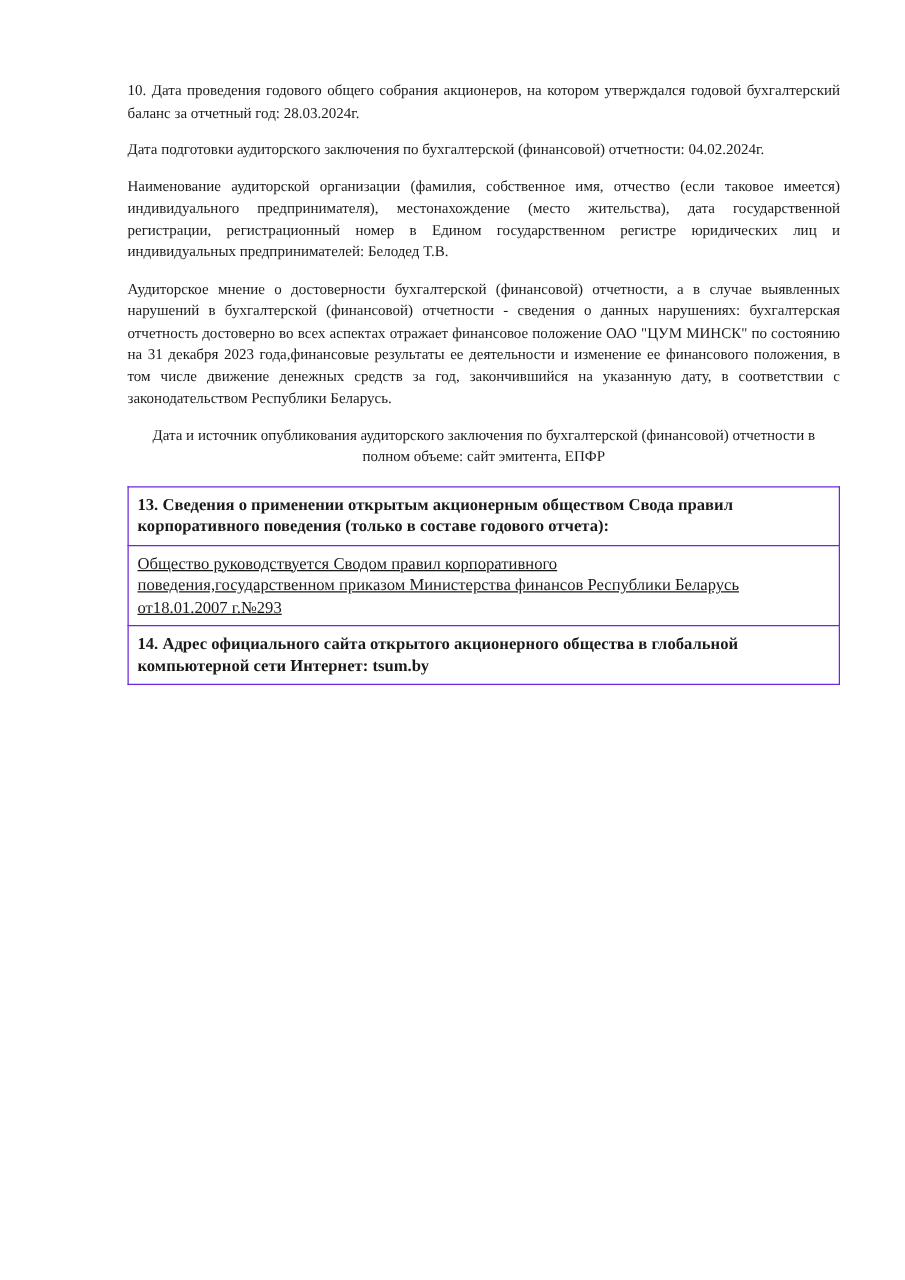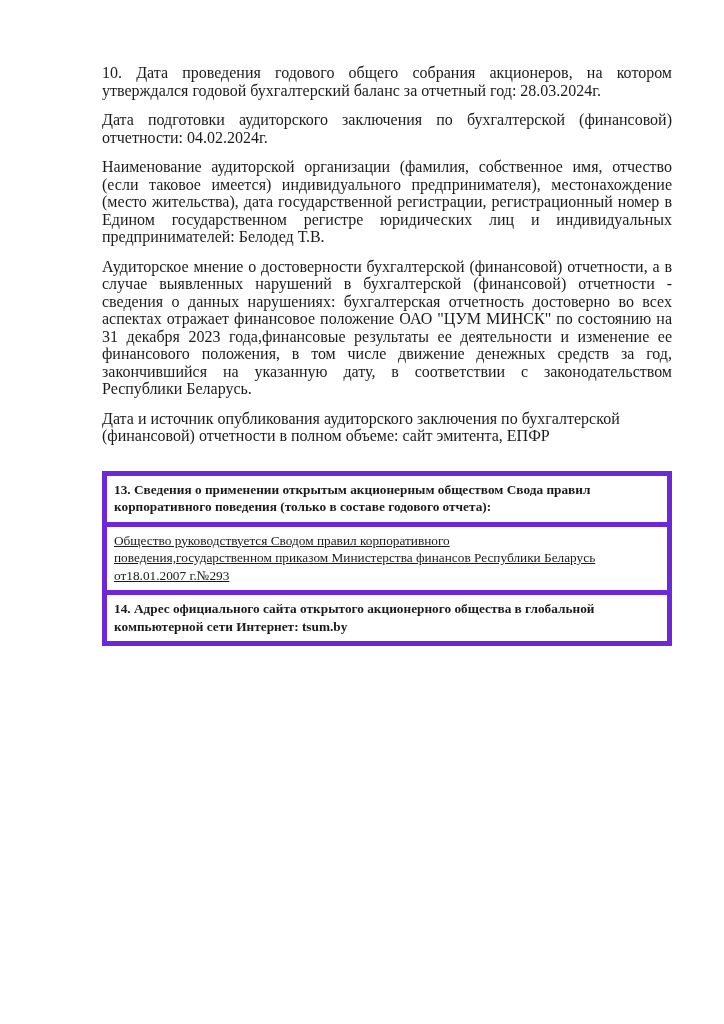--- a/index.html
+++ b/index.html
@@ -25,45 +25,46 @@
     background: #ffffff;
   }
   .content {
     position: absolute;
     left: 102px;
     top: 64px;
     width: 570px;
   }
   p.para {
     margin: 0 0 12px 0;
-    font-size: 16px;
+    font-size: 12px;
     line-height: 17.5px;
     text-align: justify;
     text-justify: inter-word;
     color: #1b1b1b;
     -webkit-hyphens: none;
     hyphens: none;
   }
   p.para:last-of-type {
-    margin-bottom: 12px;
+    margin-bottom: 0;
+    text-align: center;
   }
   .para.nojust {
     text-align: left;
   }
   .spacer-before-table {
     height: 14px;
   }
   table.infotable {
     width: 570px;
     border-collapse: collapse;
     table-layout: fixed;
     margin: 0;
   }
   table.infotable td {
-    border: 5px solid #6d28d9;
+    border: 1px solid #6d28d9;
     padding: 5px 7px 6px 7px;
     vertical-align: top;
     font-size: 13.3px;
     line-height: 17.5px;
     text-align: left;
   }
   td.head-cell {
     font-weight: bold;
   }
   td.body-cell {

